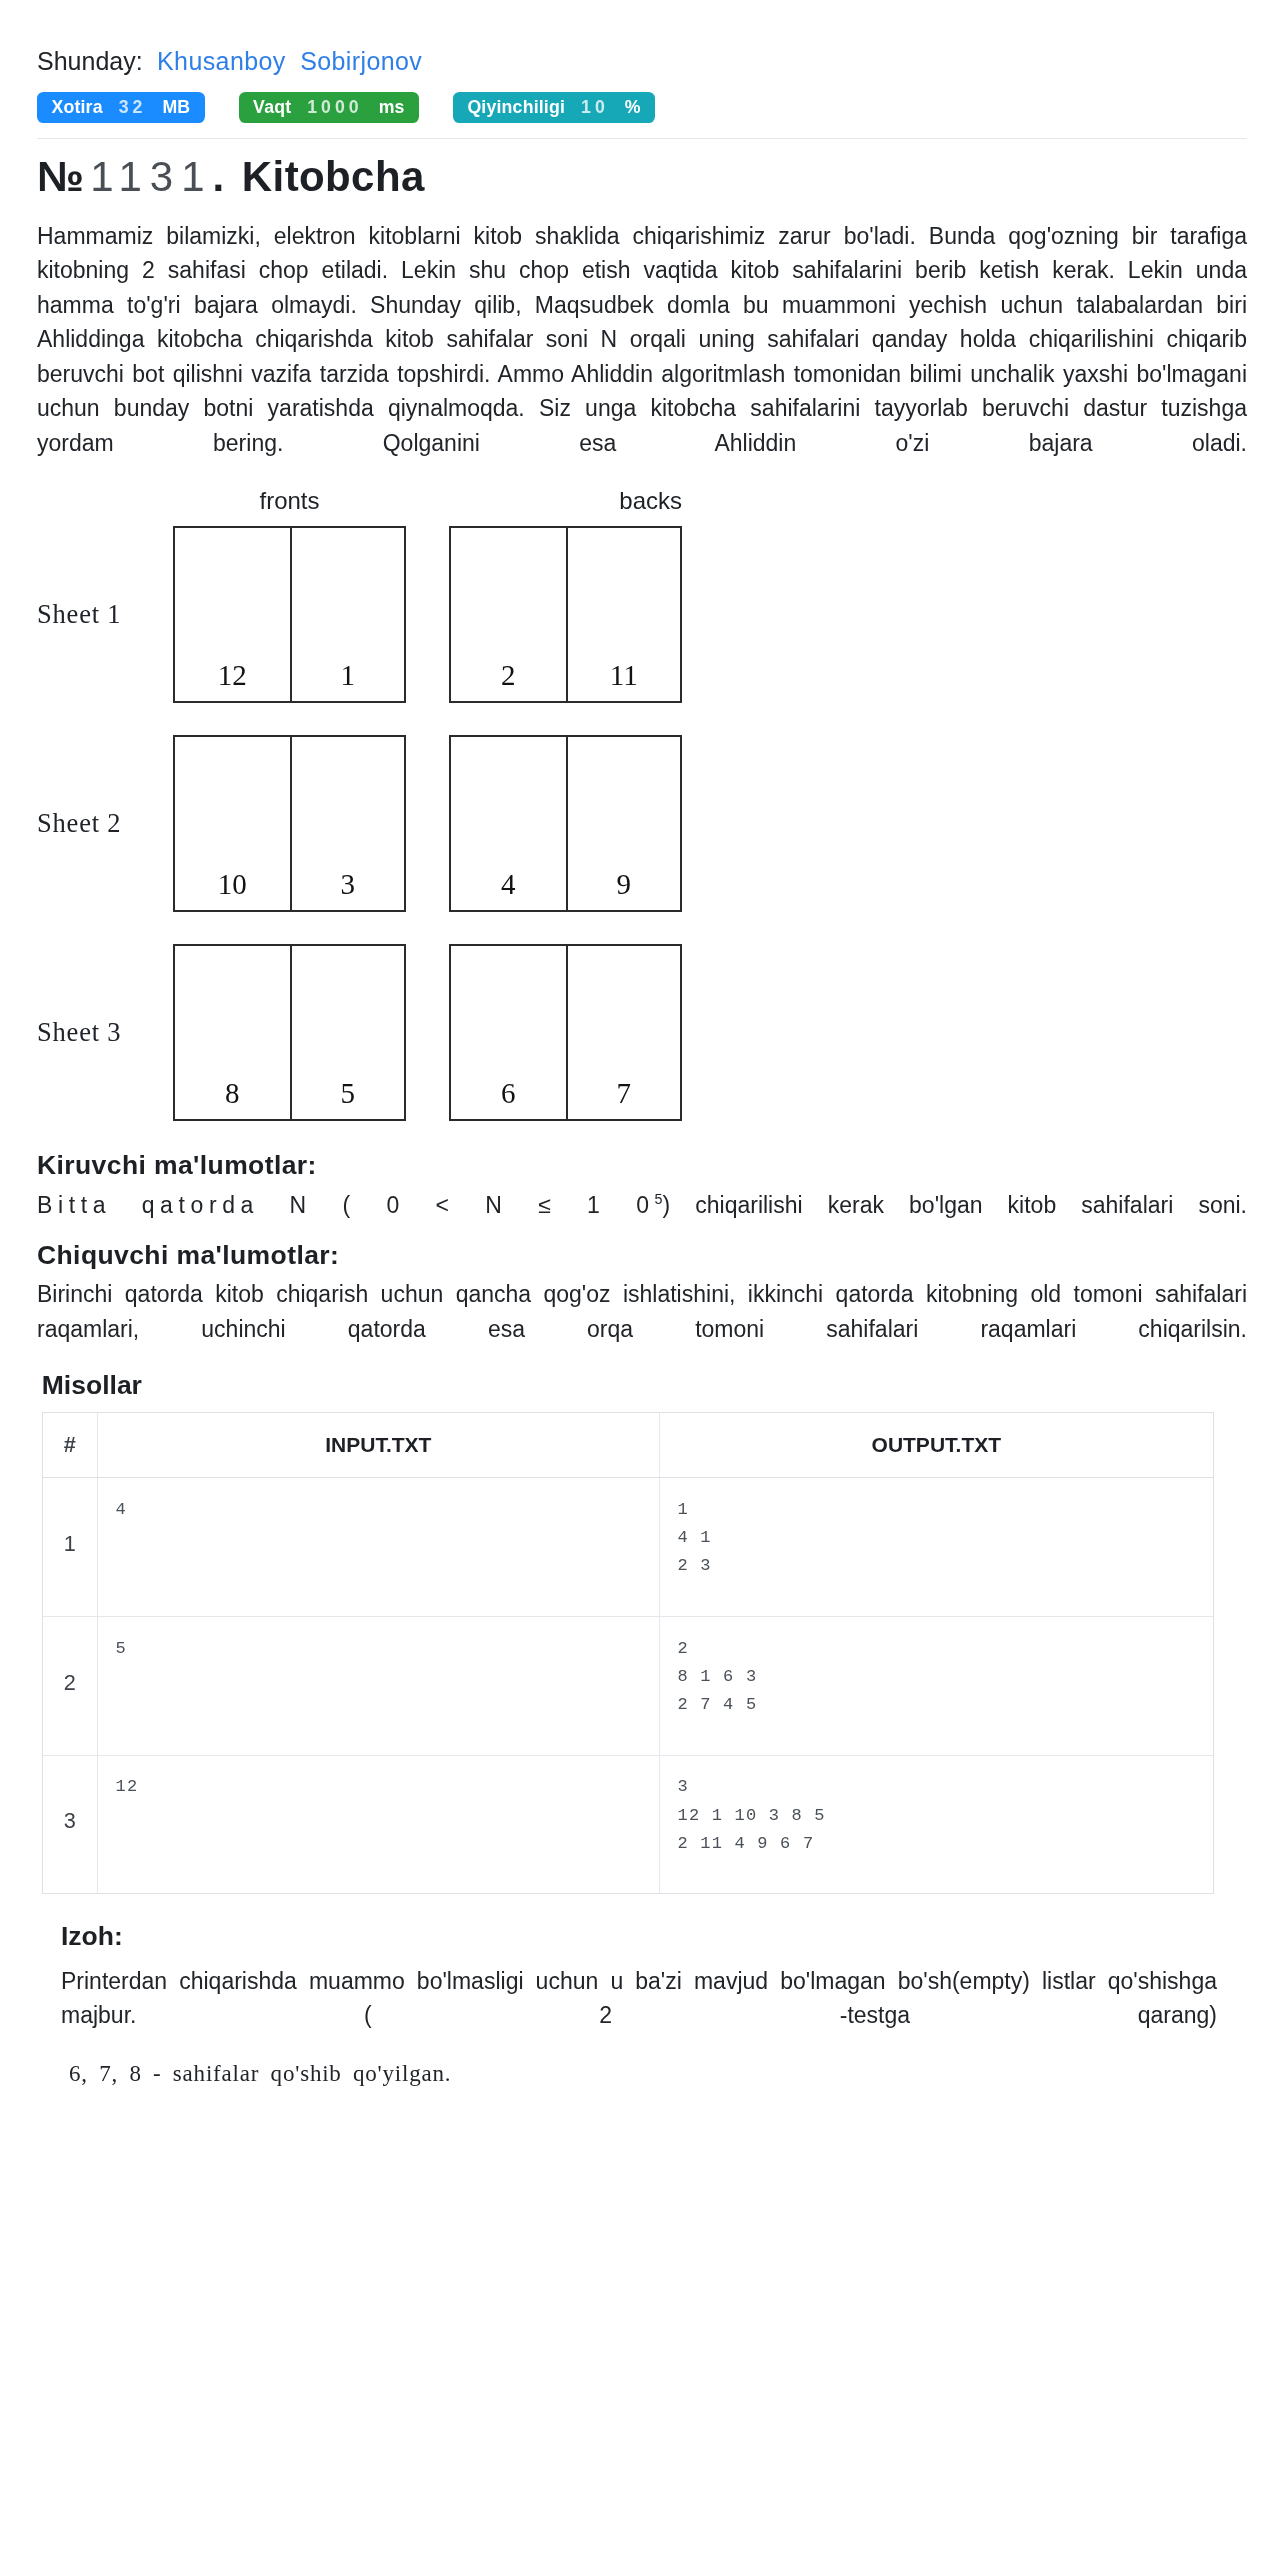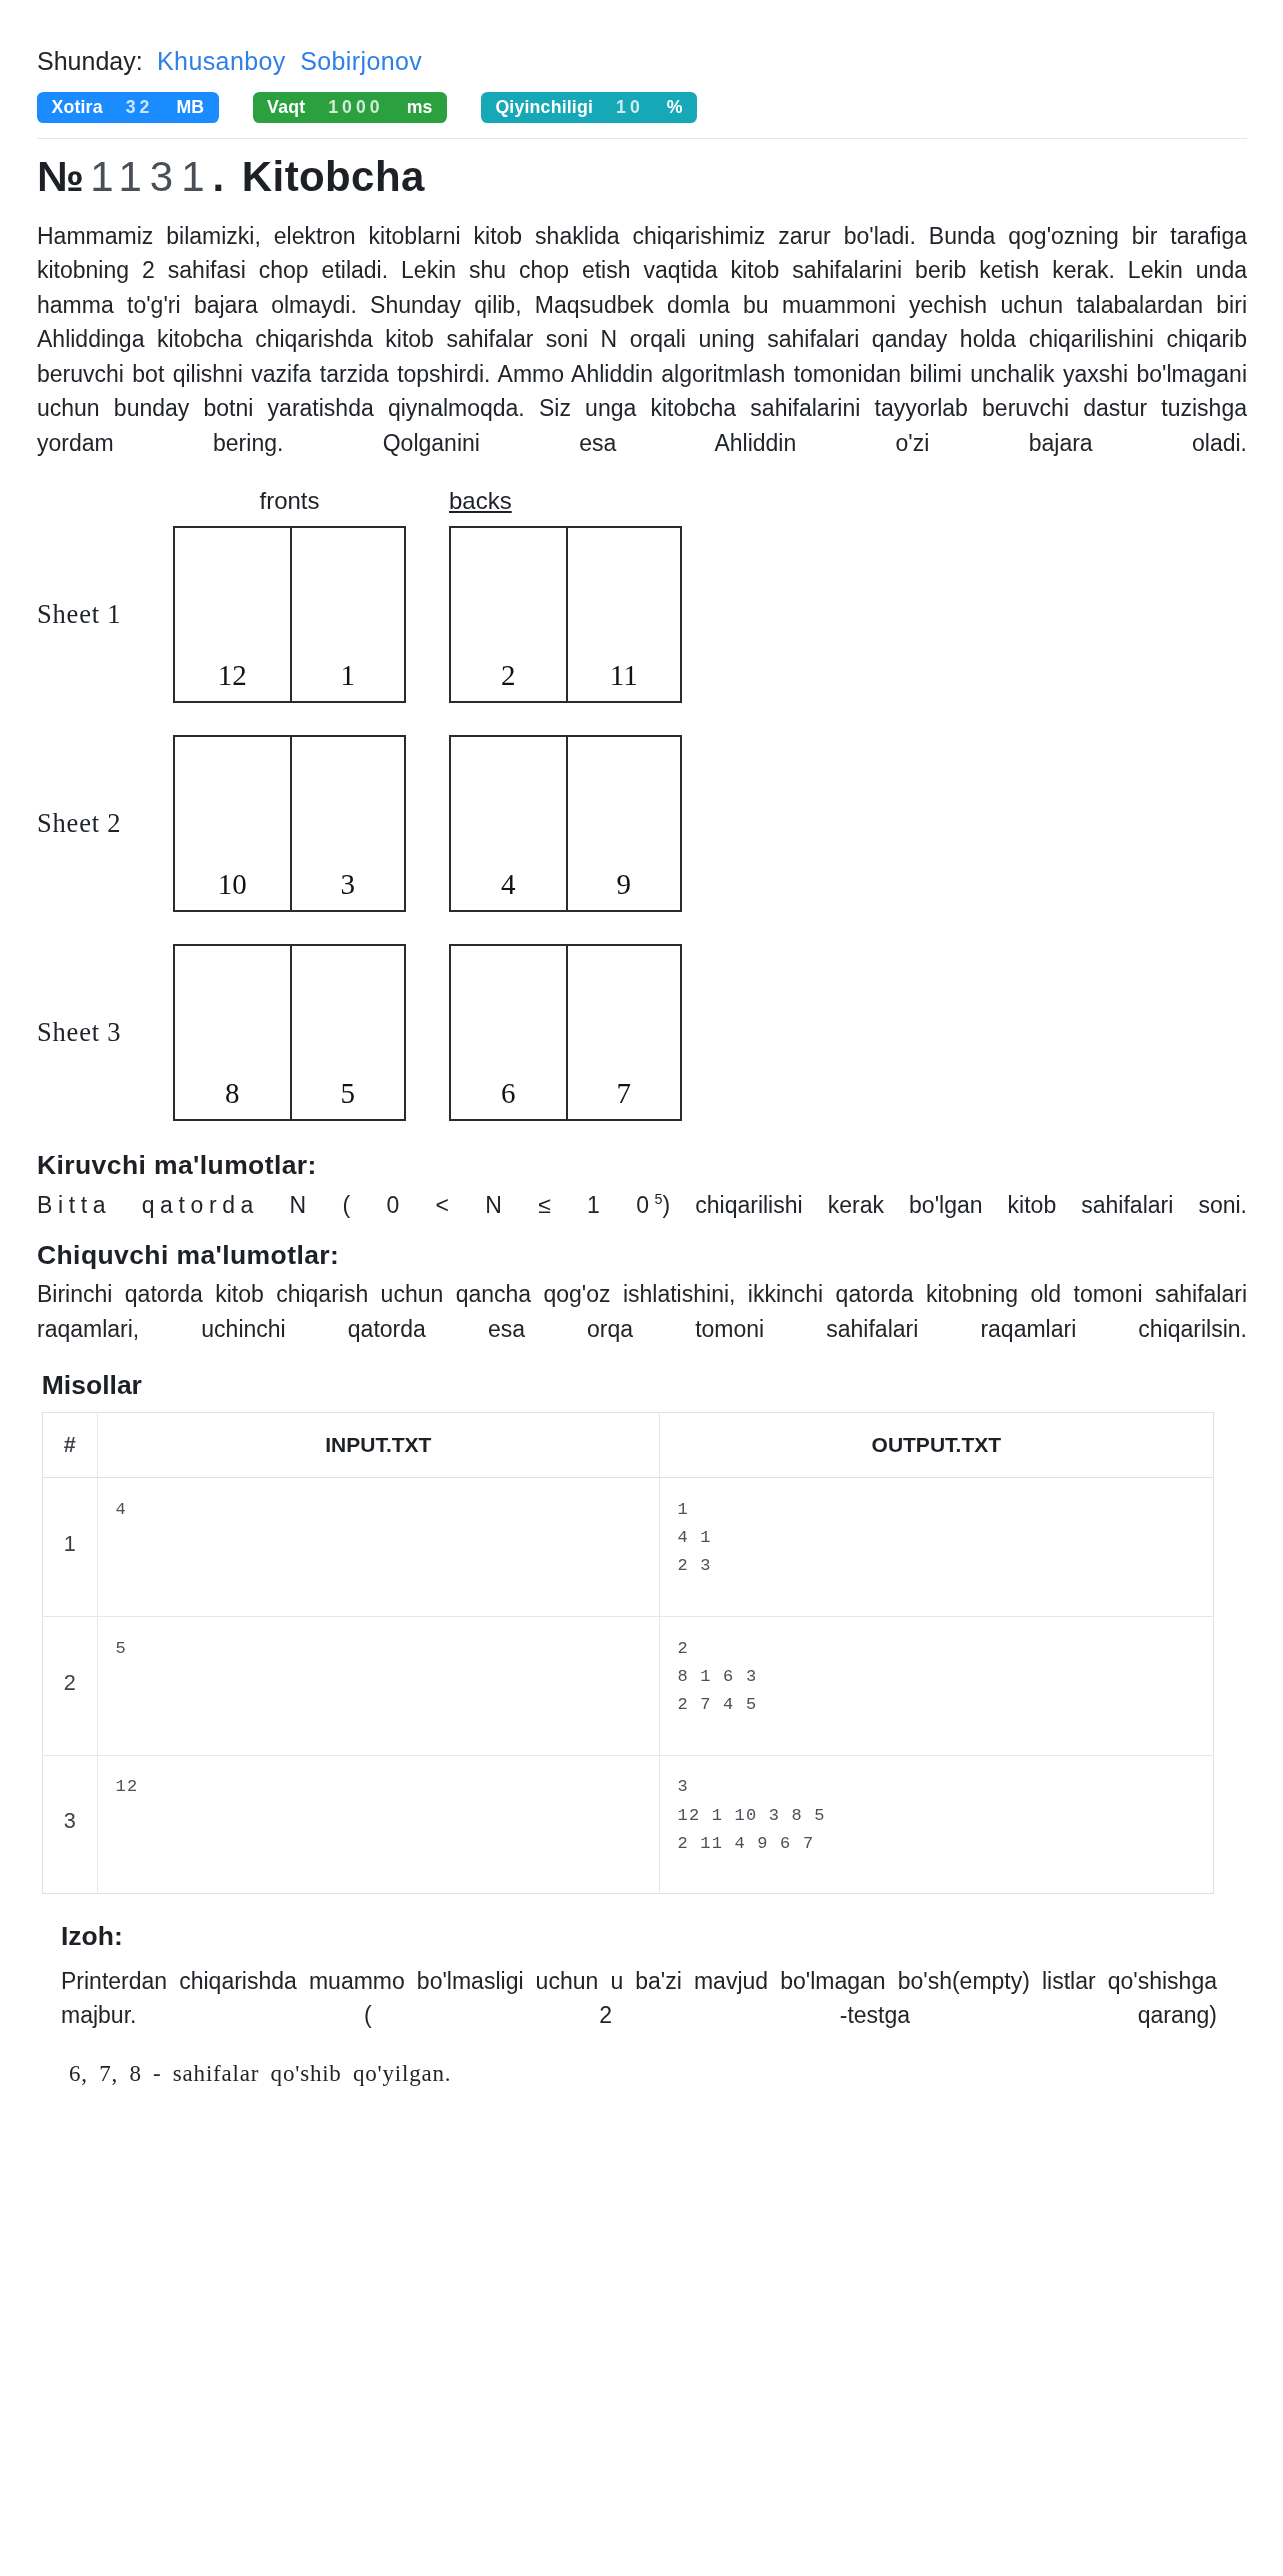--- a/index.html
+++ b/index.html
@@ -37,21 +37,21 @@
 
   
   .badges {
     display: flex;
     gap: 34px;
     margin-bottom: 14.4px;
   }
   .badge {
     display: inline-flex;
     align-items: center;
-    gap: 23px;
+    gap: 16px;
     border-radius: 6.4px;
     padding: 4.8px 14.4px 5.6px 14.4px;
     color: #ffffff;
     font-size: 17.7px;
     font-weight: bold;
     letter-spacing: 0.2px;
     white-space: nowrap;
   }
   .badge .b-val {
     font-weight: bold;
@@ -117,21 +117,21 @@
     position: relative;
     height: 642px;
   }
   .fig-head {
     display: flex;
     margin-left: 136px;
     font-size: 24px;
     color: #1d2125;
   }
   .fig-head .h-fronts { width: 233px; text-align: center; }
-  .fig-head .h-backs  { width: 233px; text-align: left; margin-left: 43px; text-decoration: underline; }
+  .fig-head .h-backs  { width: 233px; text-align: right; margin-left: 43px; }
 
   .sheet-row {
     display: flex;
     align-items: center;
     margin-top: 11.2px;
   }
   .sheet-label {
     width: 136px;
     font-family: "Liberation Serif", serif;
     font-size: 26.5px;

